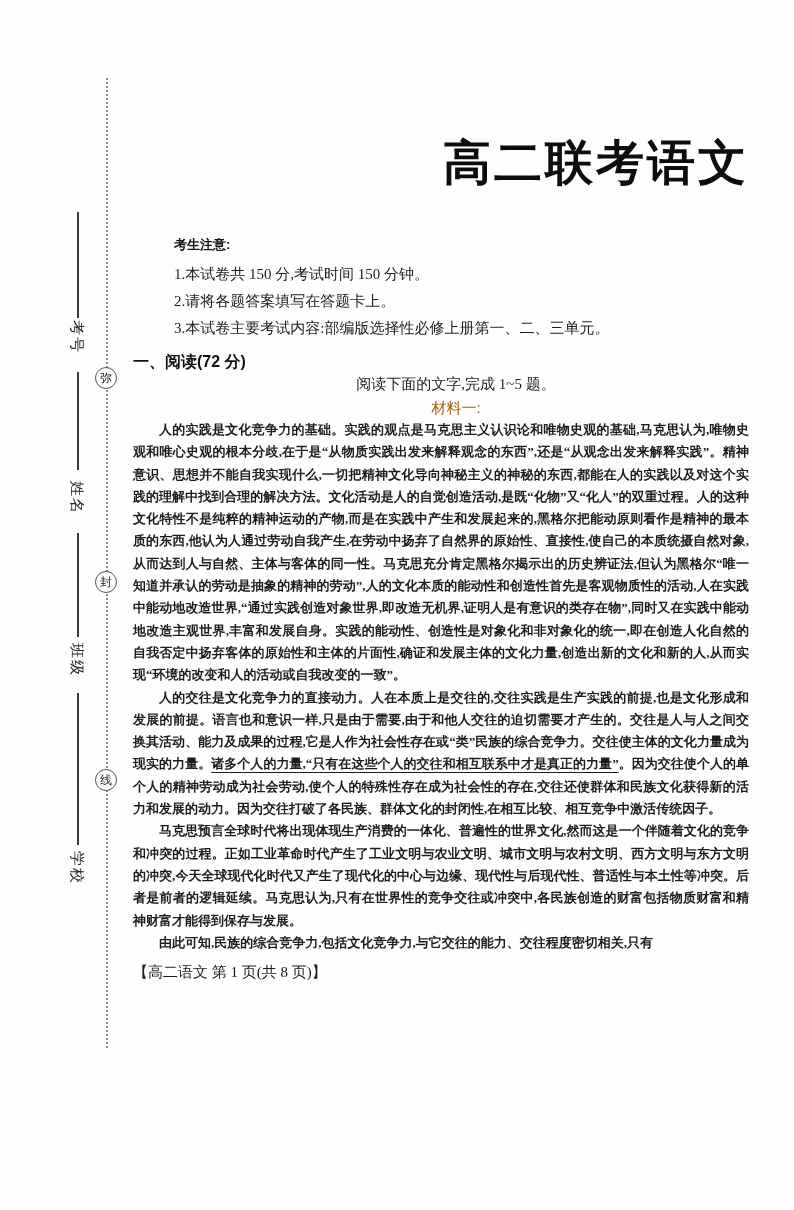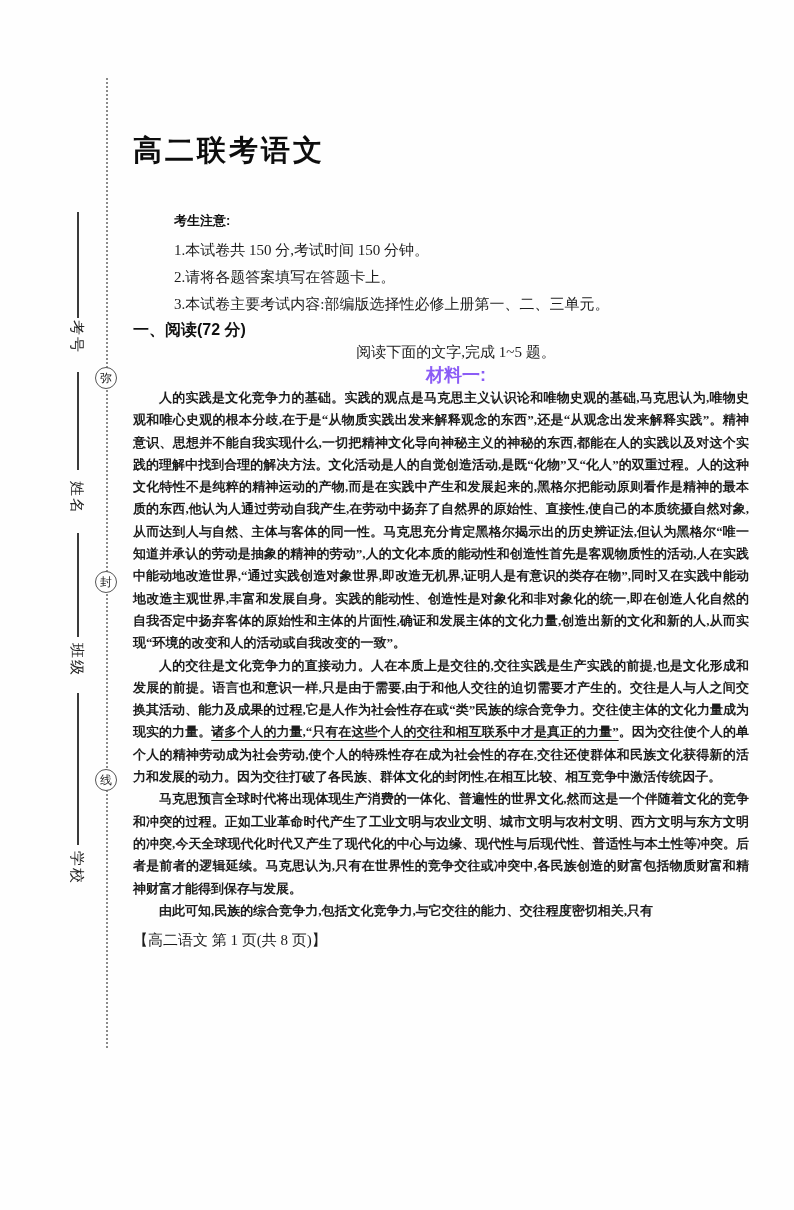--- a/index.html
+++ b/index.html
@@ -36,41 +36,41 @@
     border:1px solid #555;border-radius:50%;background:#fff;
     font-size:12px;line-height:20px;text-align:center;color:#222;
   }
   .circle-1{top:367px;}
   .circle-2{top:571px;}
   .circle-3{top:769px;}
 
   
   .content{position:absolute;left:133px;top:0;width:616px;}
   .exam-title{
-    margin:131px 0 0 0;text-align:left;
+    margin:131px 0 0 0;text-align:right;
     font-family:"Liberation Sans", sans-serif;
-    font-size:29px;font-weight:bold;letter-spacing:3px;color:#0d0d0d;
+    font-size:48px;font-weight:bold;letter-spacing:3px;color:#0d0d0d;
   }
   .notice{margin-top:37px;padding-left:41px;}
   .notice-heading{
     font-family:"Liberation Sans", sans-serif;
     font-weight:bold;font-size:13px;line-height:26px;margin-bottom:3px;color:#111;
   }
   .notice-item{font-size:15px;line-height:27px;color:#1c1c1c;}
 
-  .section-area{}
+  .section-area{margin-top:8px;}
   .part-head{
     font-family:"Liberation Sans", sans-serif;
     font-weight:bold;font-size:16px;line-height:23px;color:#111;
   }
   .sub-head{font-size:15px;line-height:23px;}
   .indent-line{padding-left:30px;text-align:center;}
   .material-label{
     font-family:"Liberation Sans", sans-serif;
-    font-weight:bold;font-size:18px;line-height:23px;color:#8b5cf6;
+    font-weight:normal;font-size:15px;line-height:23px;color:#a16207;
   }
 
   .body-text p{
     margin:0;font-size:13px;line-height:22.3px;
     text-align:justify;text-indent:2em;color:#1c1c1c;font-weight:bold;
   }
   .quote-underline{
     text-decoration:underline;
     text-underline-offset:4px;
     text-decoration-thickness:1px;

